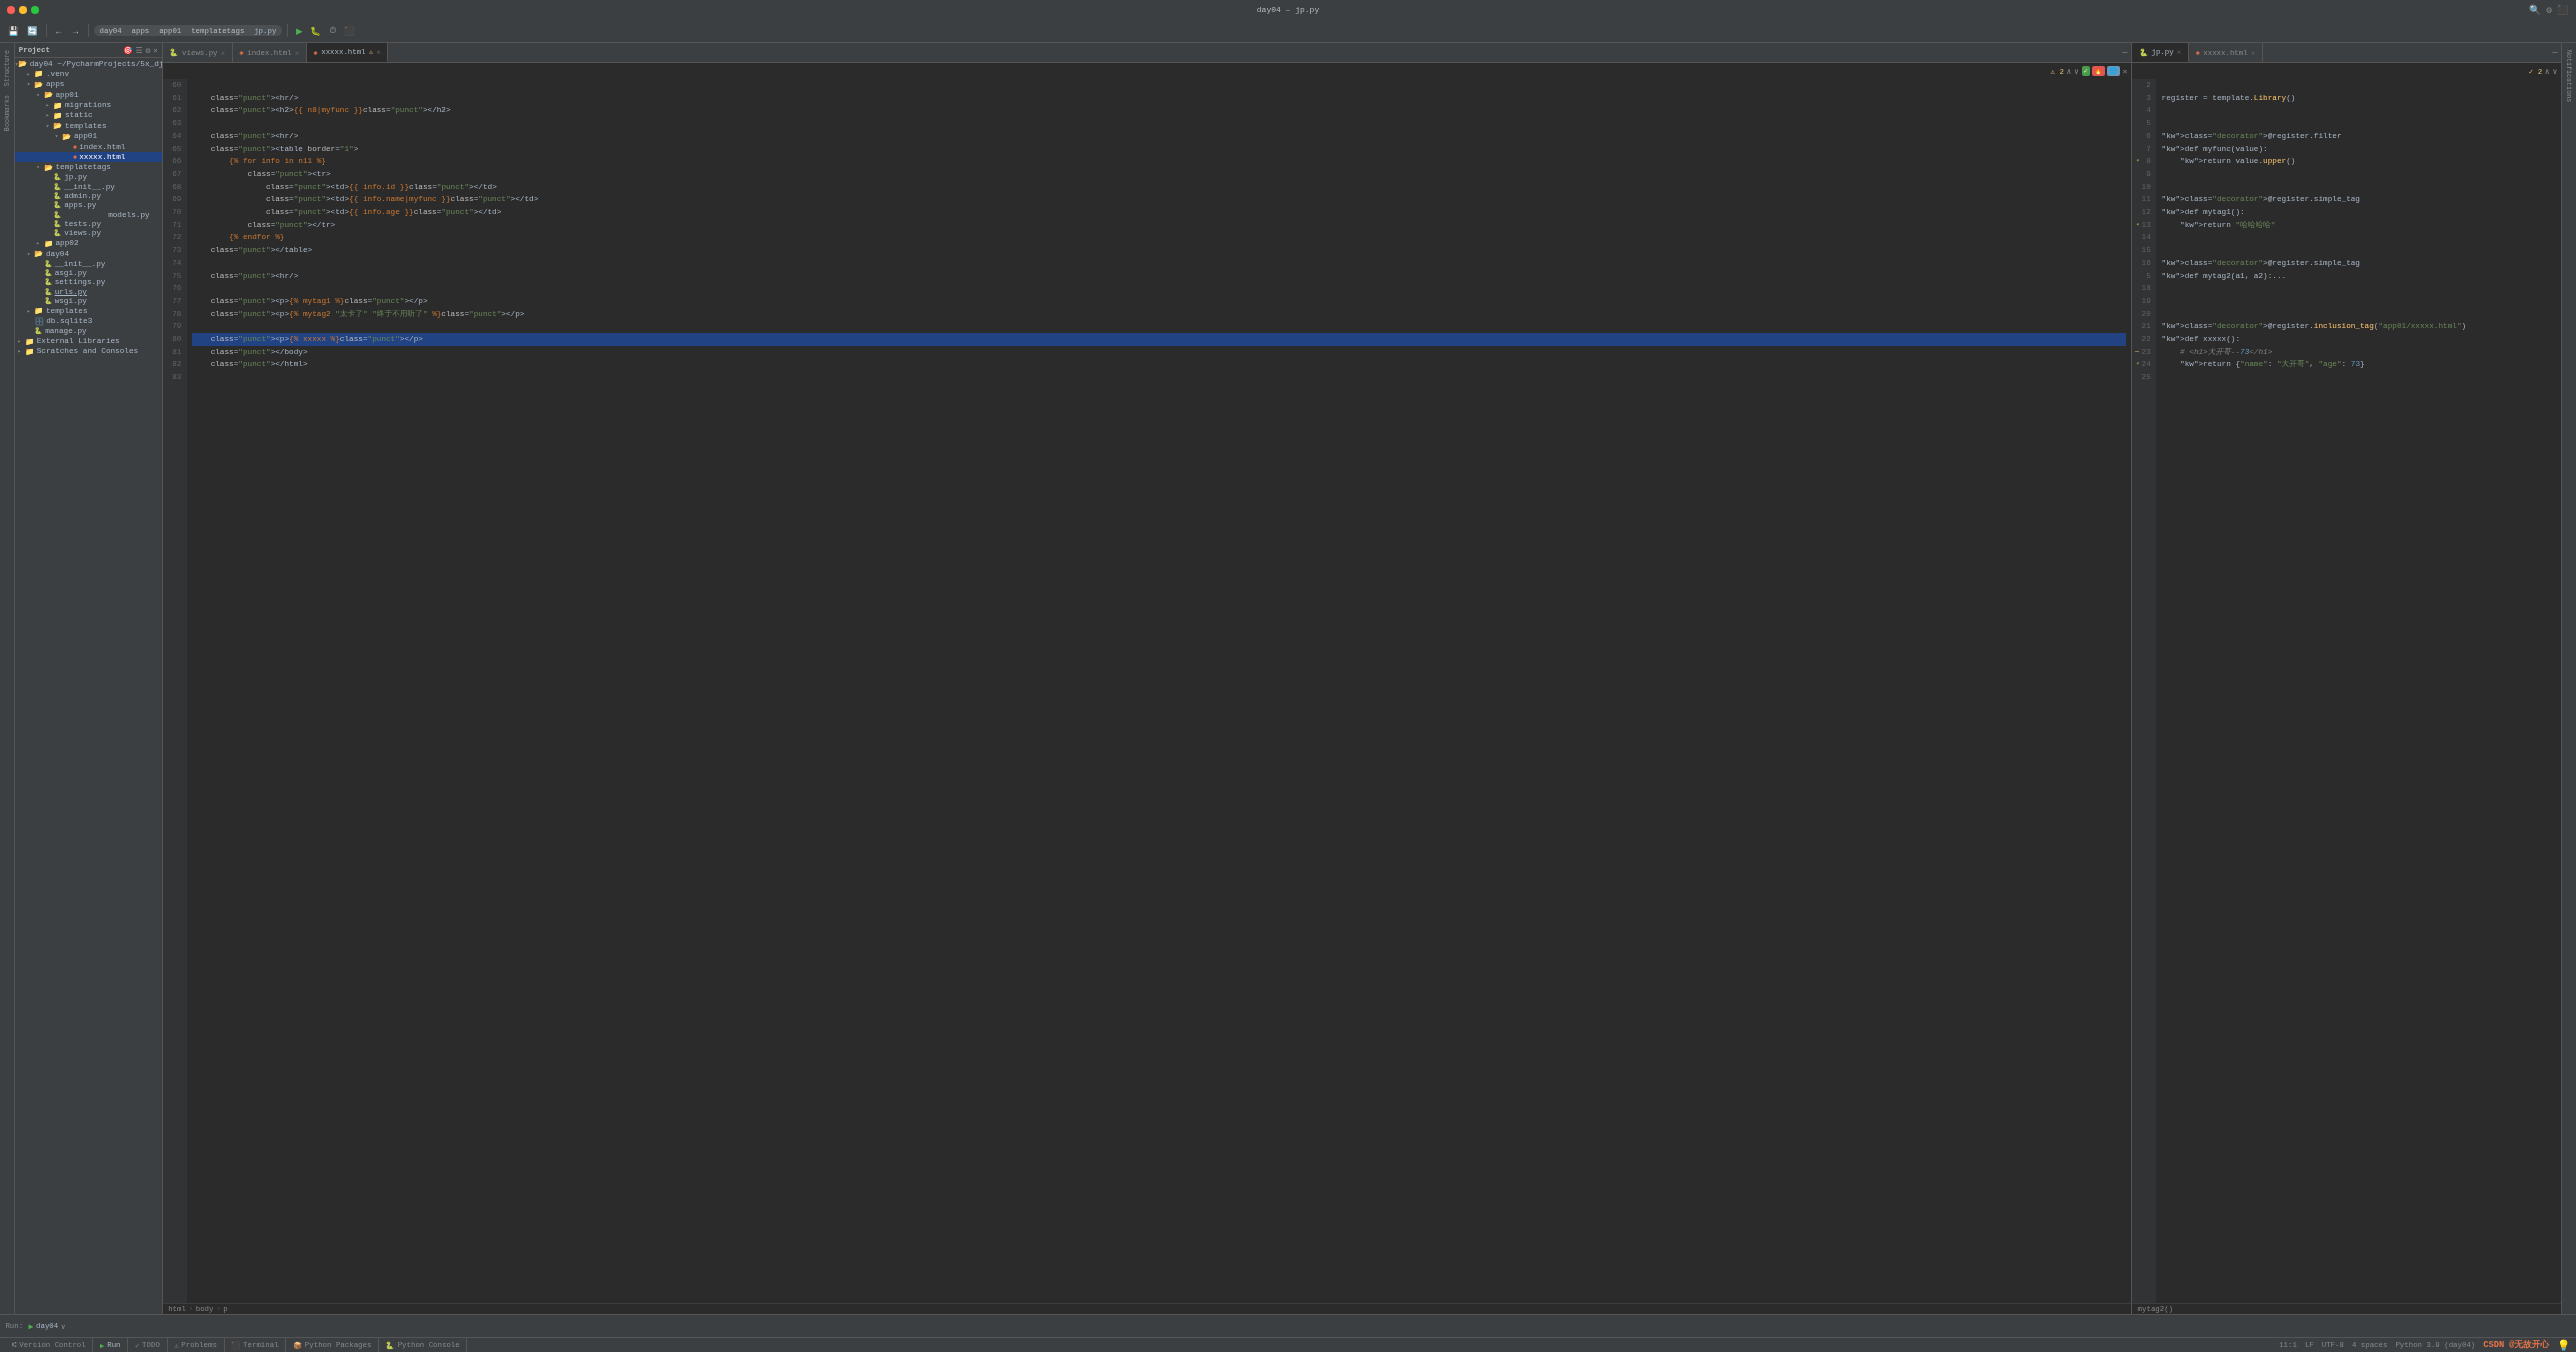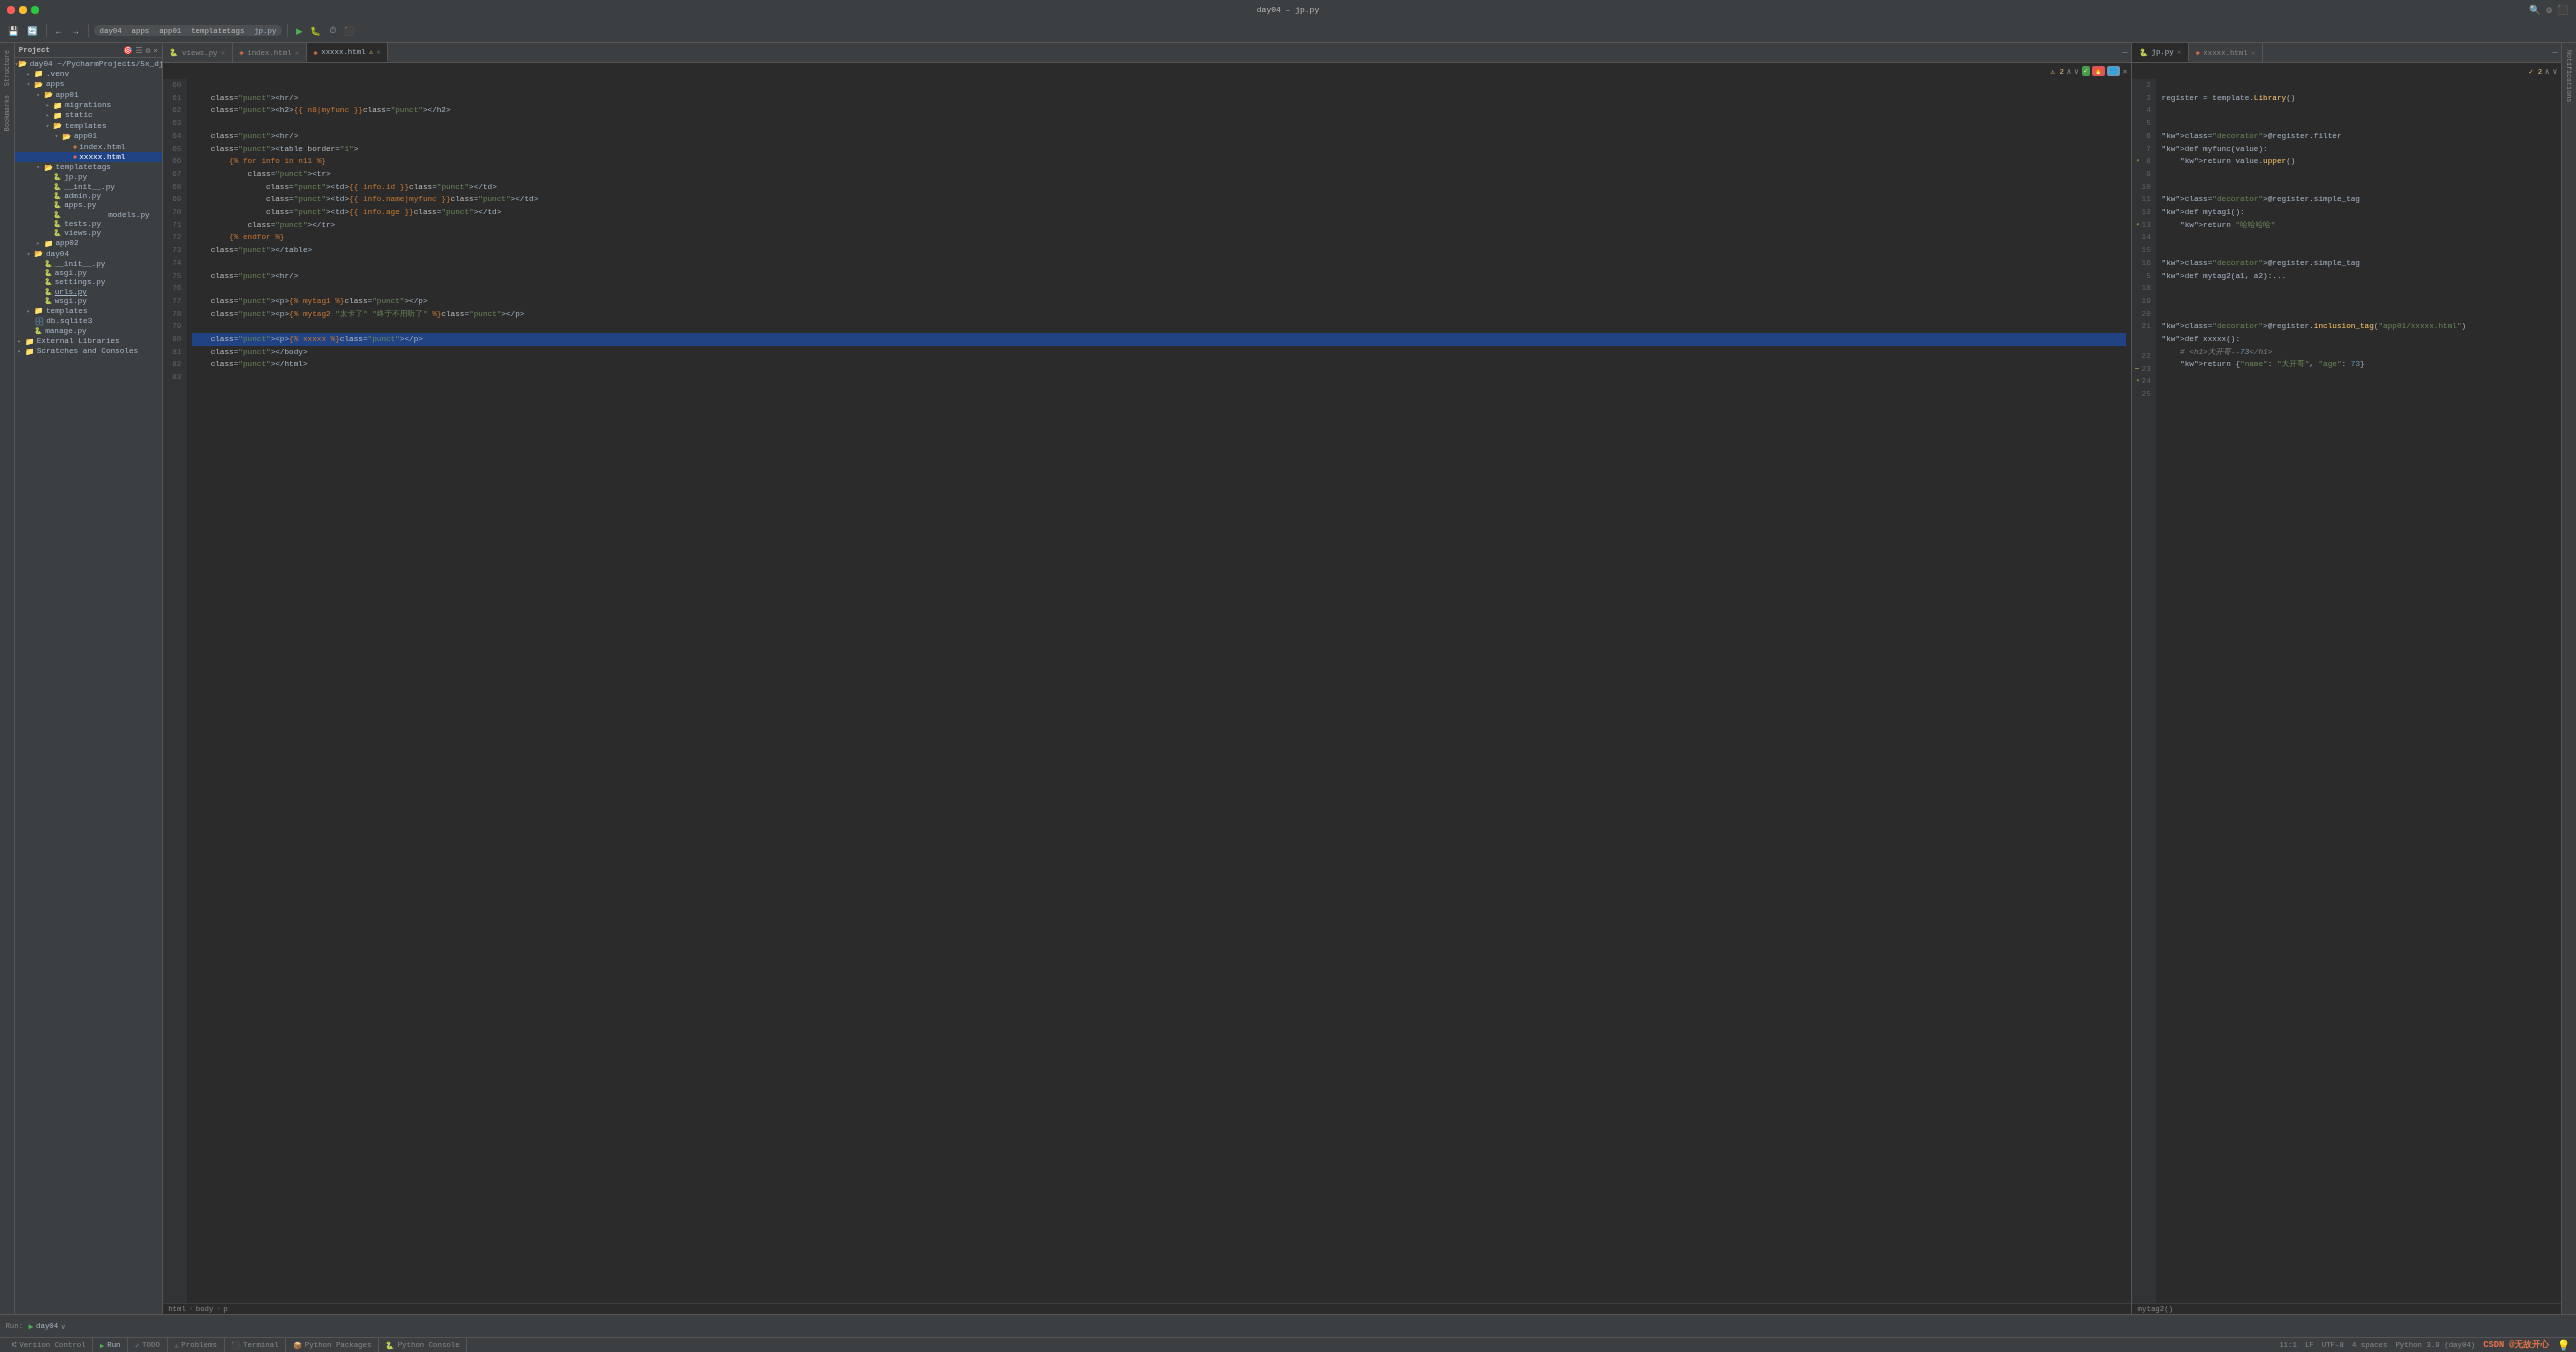--- a/index.html
+++ b/index.html
@@ -734,21 +734,21 @@
               <div style="position: relative;">12</div>
               <div style="position: relative;">13<span style="color: rgb(109, 138, 59); position: absolute; left: -1.3px; font-size: 5.4px;">●</span></div>
               <div style="position: relative;">14</div>
               <div style="position: relative;">15</div>
               <div style="position: relative;">16</div>
               <div style="position: relative;">5</div>
               <div style="position: relative;">18</div>
               <div style="position: relative;">19</div>
               <div style="position: relative;">20</div>
               <div style="position: relative;">21</div>
-              <div style="position: relative; margin-top: 17px;">22</div>
+              <div style="position: relative;">22</div>
               <div style="position: relative;"><span style="color: rgb(229, 192, 123); position: absolute; left: -2.7px; font-size: 6.7px;">─</span>23</div>
               <div style="position: relative;">24<span style="color: rgb(109, 138, 59); position: absolute; left: -1.3px; font-size: 5.4px;">●</span></div>
               <div style="position: relative;">25</div>
             </div>
           <div class="code-lines" id="right-code-body">
               <div class="line">&nbsp;</div>
               <div class="line">register = template.<span class="fn">Library</span>()</div>
               <div class="line">&nbsp;</div>
               <div class="line">&nbsp;</div>
               <div class="line"><span <span="" class="&lt;span">"kw"</span>&gt;class=<span class="str">"decorator"</span>&gt;@register.filter</div>

